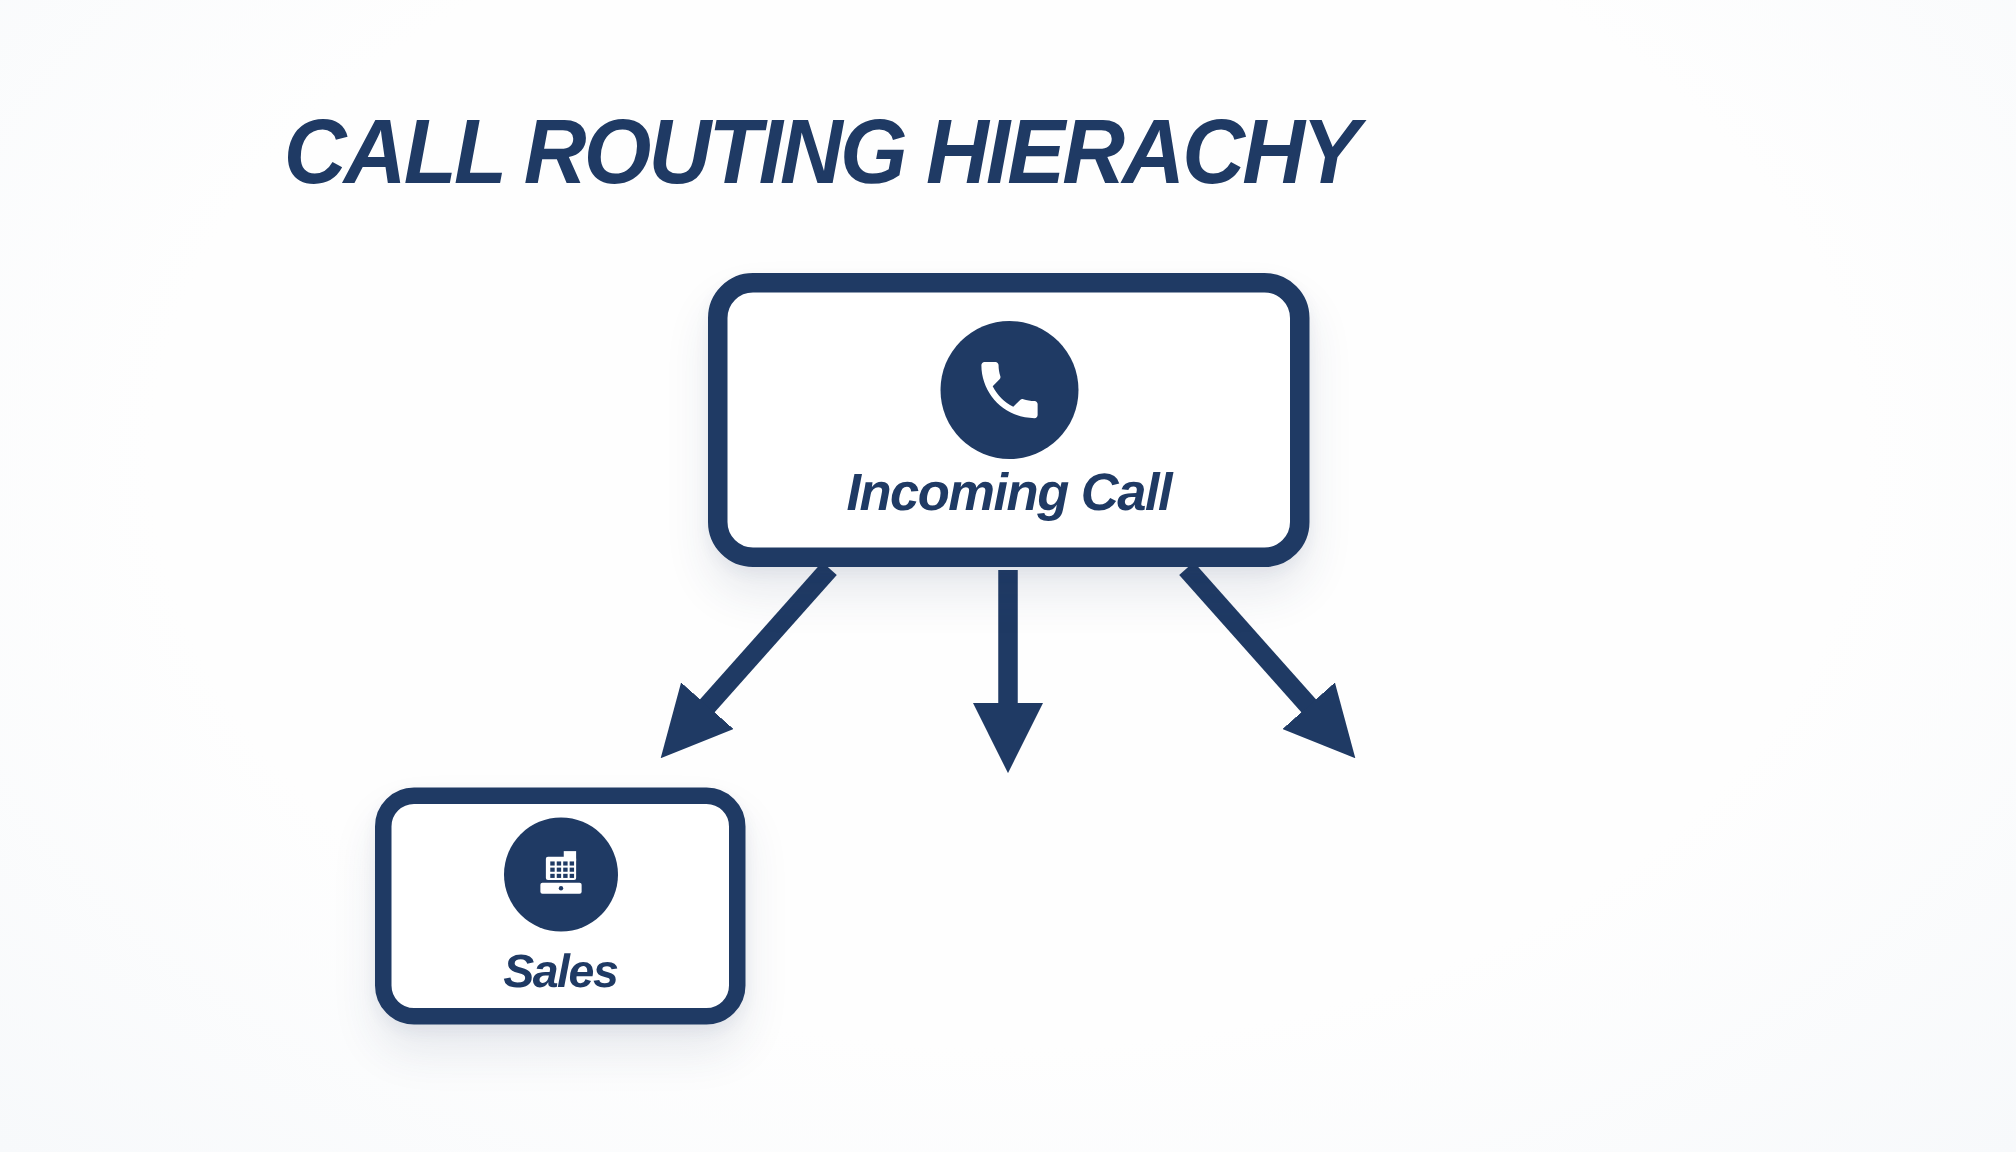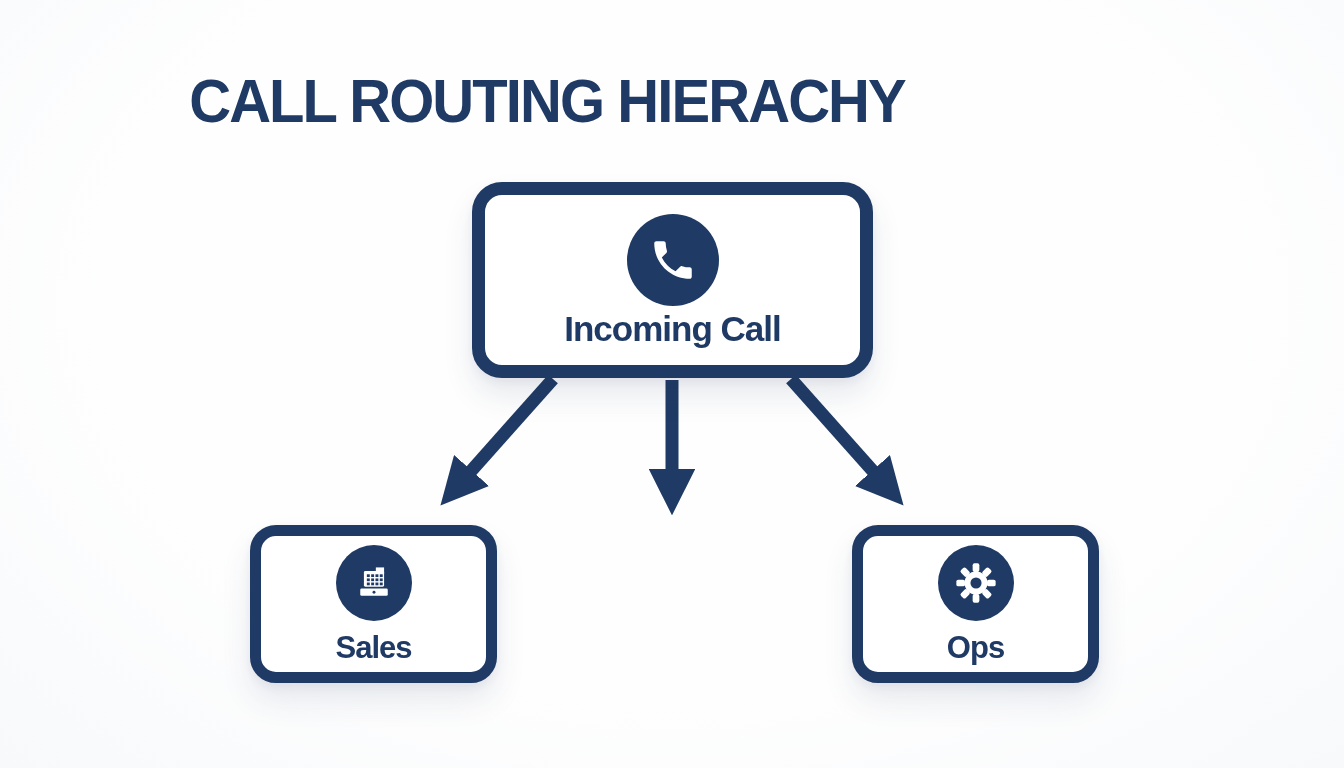--- a/index.html
+++ b/index.html
@@ -5,20 +5,21 @@
   * { margin: 0; padding: 0; box-sizing: border-box; }
   html, body { width: 1344px; height: 768px; overflow: hidden; }
   body {
     font-family: "Liberation Sans", sans-serif;
     background: radial-gradient(ellipse at 50% 40%, #fefefe 60%, #f7f9fb 100%);
   }
   .canvas {
     position: relative;
     width: 1094px;
     height: 768px;
+    font-style: italic;
   }
   .diagram-title {
     position: absolute;
     left: 0;
     top: 66px;
     width: 100%;
     text-align: center;
     font-size: 61px;
     font-weight: bold;
     color: var(--navy, #1f3a64);
@@ -134,33 +135,14 @@
           <rect x="30.3" y="23.5" width="3.2" height="3"></rect>
         </g>
         <rect class="icon-fill" x="9" y="30" width="30" height="8" rx="1.5"></rect>
         <circle class="icon-hole" cx="24" cy="34" r="1.6"></circle>
       </svg>
     </div>
     <div class="node-label">Sales</div>
   </div>
 
 
-  <div class="node node-child pos-2">
-    <div class="icon-circle">
-      <svg width="46" height="46" viewBox="0 0 48 48">
-        <g class="icon-fill">
-          <circle cx="24" cy="24" r="12"></circle>
-          <rect x="20.5" y="3.5" width="7" height="9" rx="2"></rect>
-          <rect x="20.5" y="3.5" width="7" height="9" rx="2" transform="rotate(45 24 24)"></rect>
-          <rect x="20.5" y="3.5" width="7" height="9" rx="2" transform="rotate(90 24 24)"></rect>
-          <rect x="20.5" y="3.5" width="7" height="9" rx="2" transform="rotate(135 24 24)"></rect>
-          <rect x="20.5" y="3.5" width="7" height="9" rx="2" transform="rotate(180 24 24)"></rect>
-          <rect x="20.5" y="3.5" width="7" height="9" rx="2" transform="rotate(225 24 24)"></rect>
-          <rect x="20.5" y="3.5" width="7" height="9" rx="2" transform="rotate(270 24 24)"></rect>
-          <rect x="20.5" y="3.5" width="7" height="9" rx="2" transform="rotate(315 24 24)"></rect>
-        </g>
-        <circle class="icon-hole" cx="24" cy="24" r="5.8"></circle>
-      </svg>
-    </div>
-    <div class="node-label">Ops</div>
-  </div>
 
 </div>
 
 </body></html>

